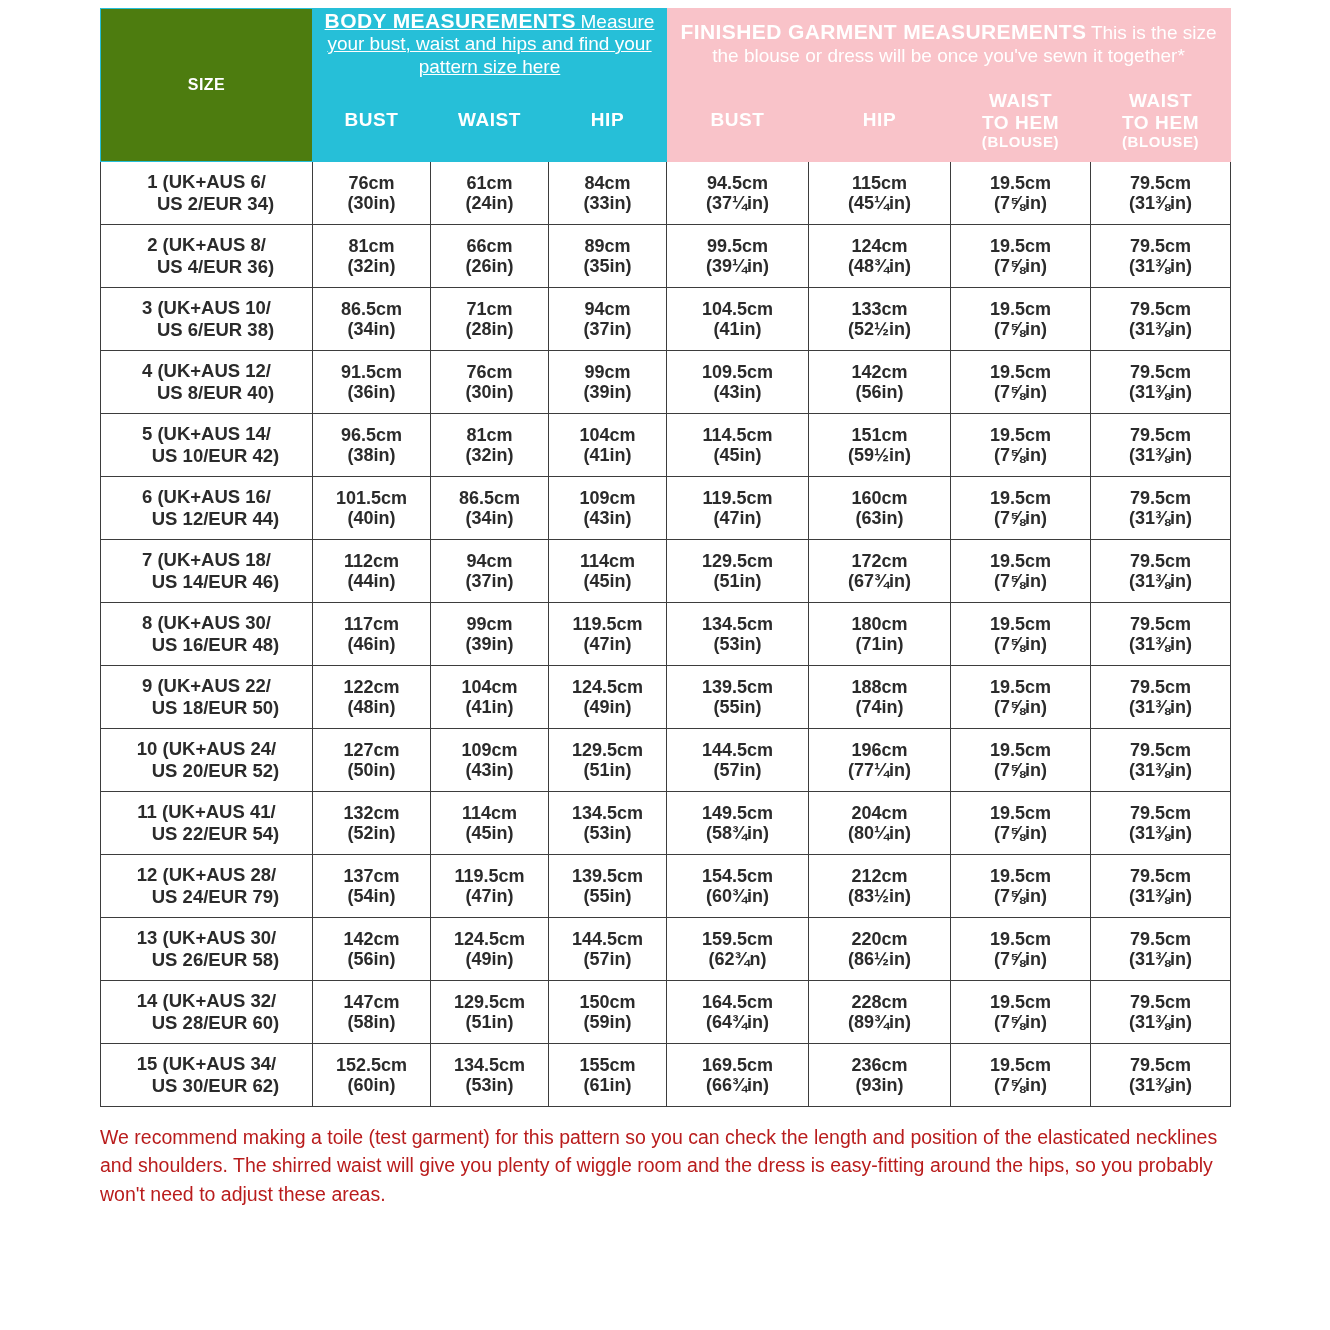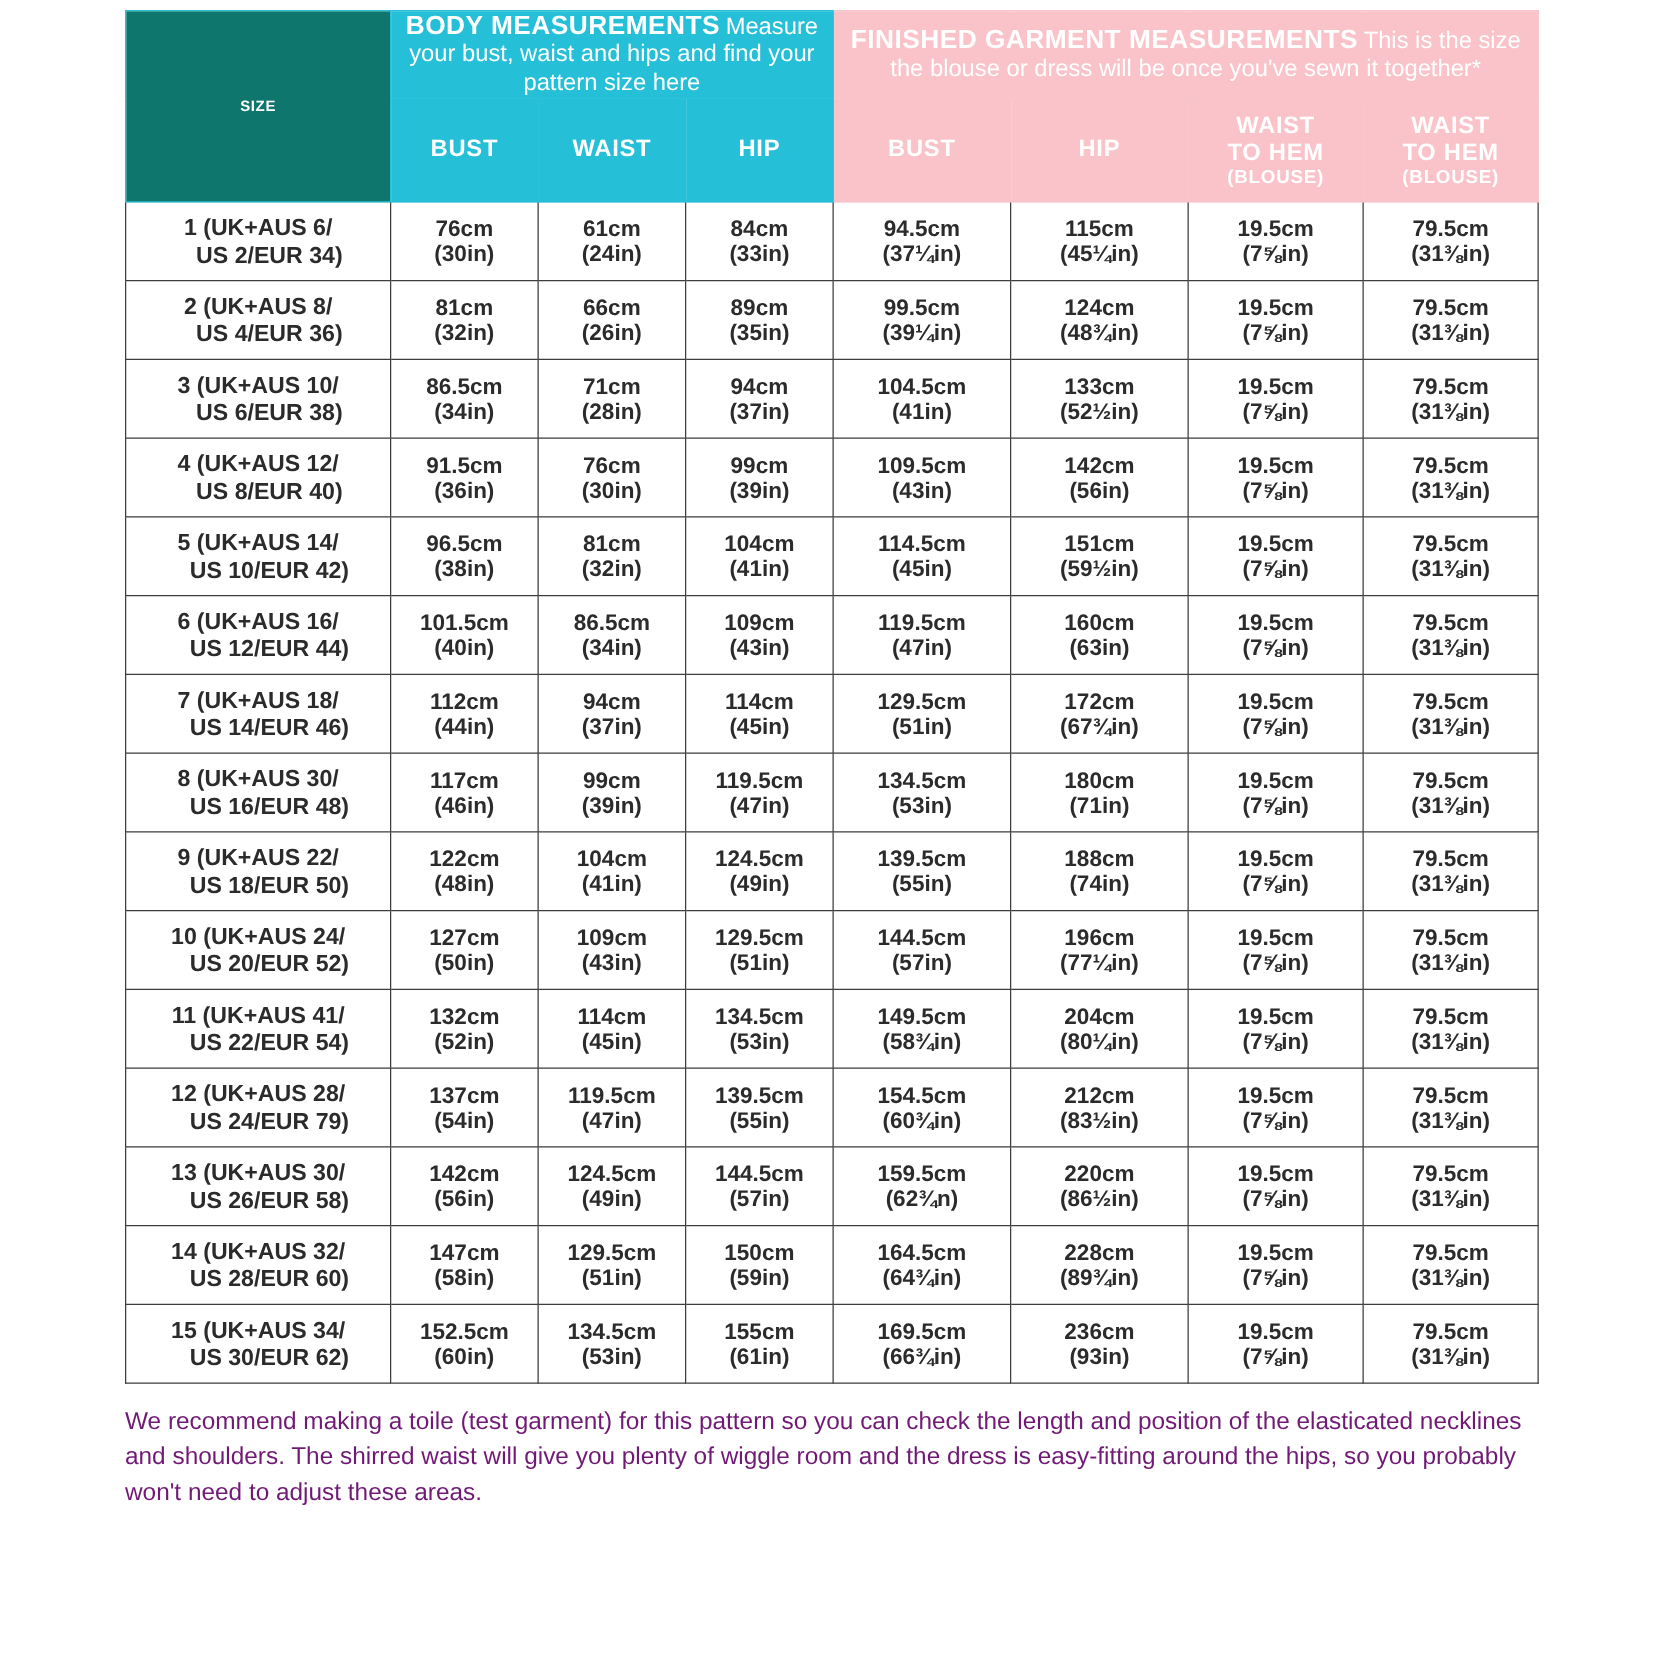--- a/index.html
+++ b/index.html
@@ -27,32 +27,33 @@
     table-layout: fixed;
   }
   table.size-table td, table.size-table th {
     border: 1px solid #3d3d3d;
     padding: 0;
     text-align: center;
     vertical-align: middle;
   }
   
   .cell-size-header {
-    background: #0f766e;
+    background: #4d7c0f;
     color: #ffffff;
     font-weight: bold;
-    font-size: 12px;
+    font-size: 16px;
     letter-spacing: 0.5px;
     border: 1px solid #26bfd8 !important;
   }
   .cell-body-banner {
     background: #26bfd8;
     color: #ffffff;
     border: 1px solid #26bfd8 !important;
     padding: 6px 10px 10px 10px;
+    text-decoration: underline;
   }
   .cell-garment-banner {
     background: #f9c3c9;
     color: #ffffff;
     border: 1px solid #f9c3c9 !important;
     padding: 6px 10px 10px 10px;
   }
   .banner-title {
     font-weight: bold;
     font-size: 21px;
@@ -117,21 +118,21 @@
   }
   .val-sub {
     display: block;
     line-height: 1.15;
   }
   .footnote {
     width: 1150px;
     margin: 16px 0 0 0;
     font-size: 19.5px;
     line-height: 1.45;
-    color: #701a75;
+    color: #b91c1c;
     font-weight: normal;
   }
   col.c-size { width: 212px; }
   col.c-bust { width: 118px; }
   col.c-waist { width: 118px; }
   col.c-hip { width: 118px; }
   col.c-fbust { width: 142px; }
   col.c-fhip { width: 142px; }
   col.c-wblouse { width: 140px; }
   col.c-wdress { width: 140px; }

